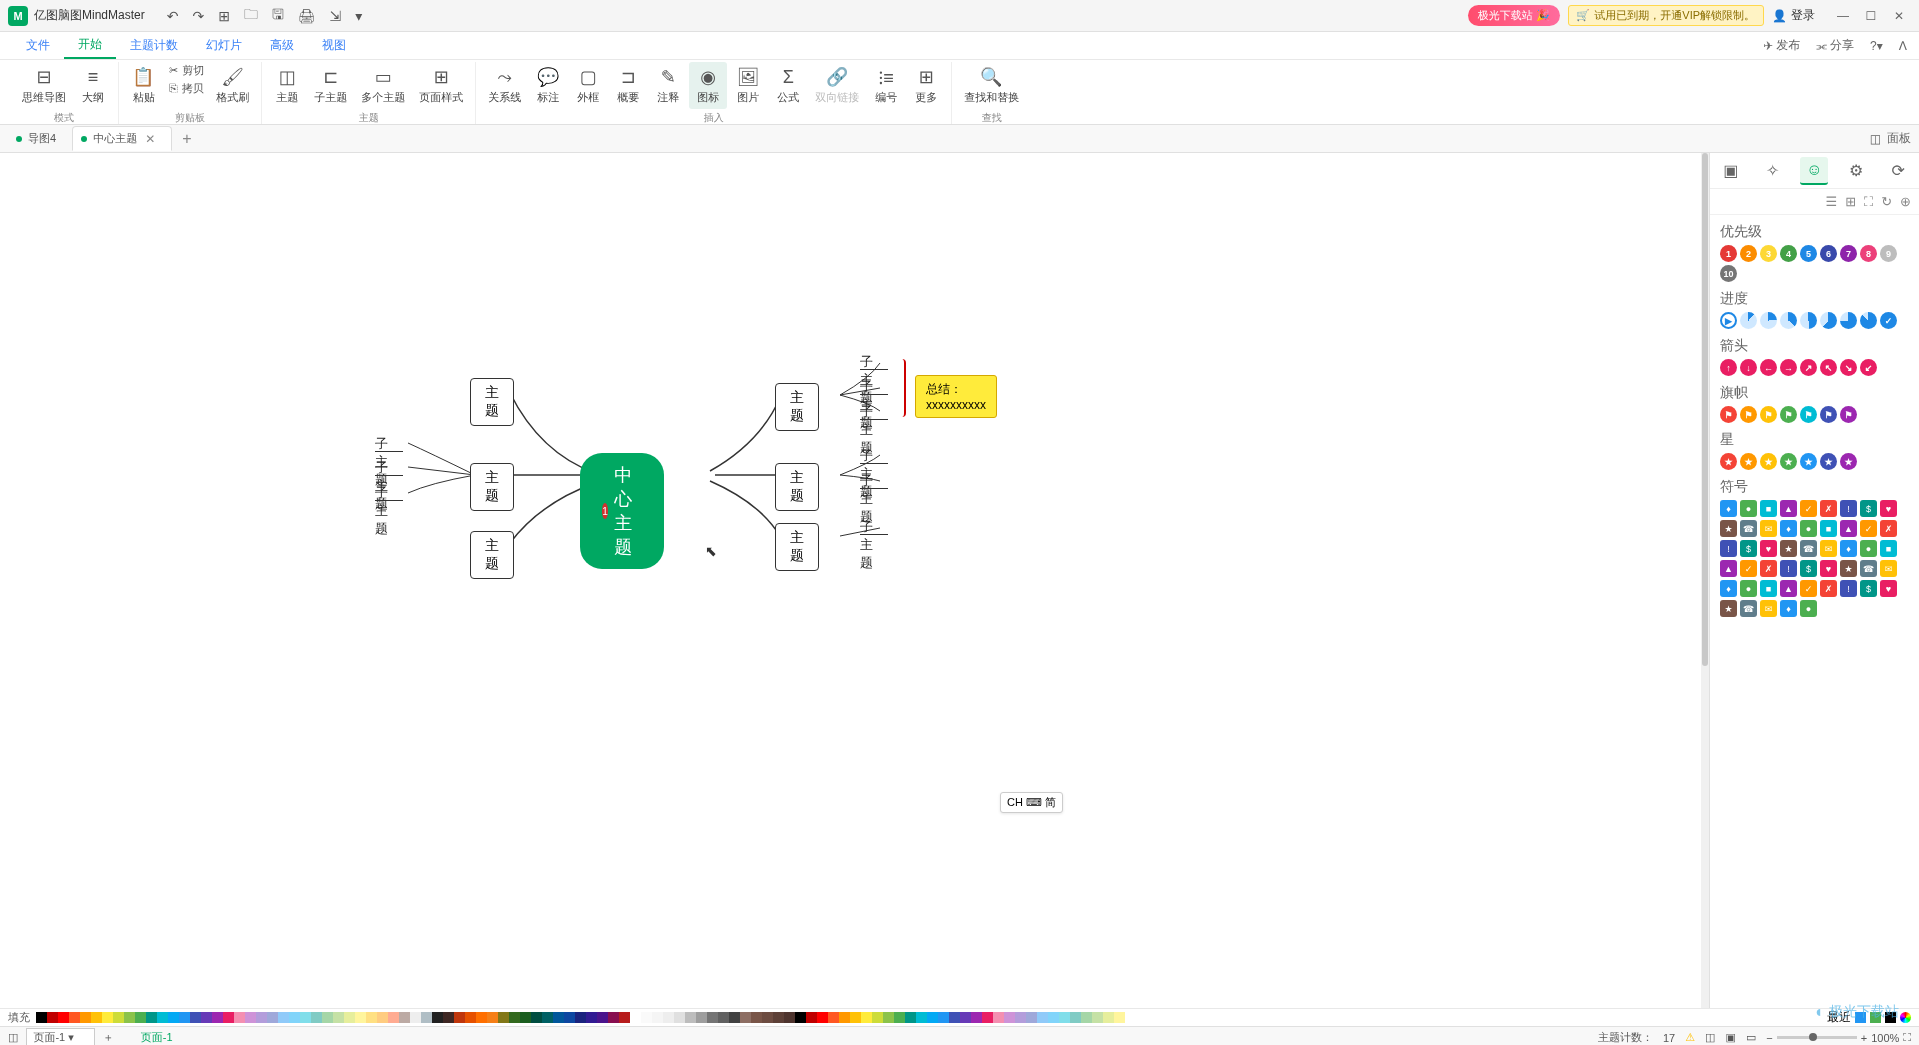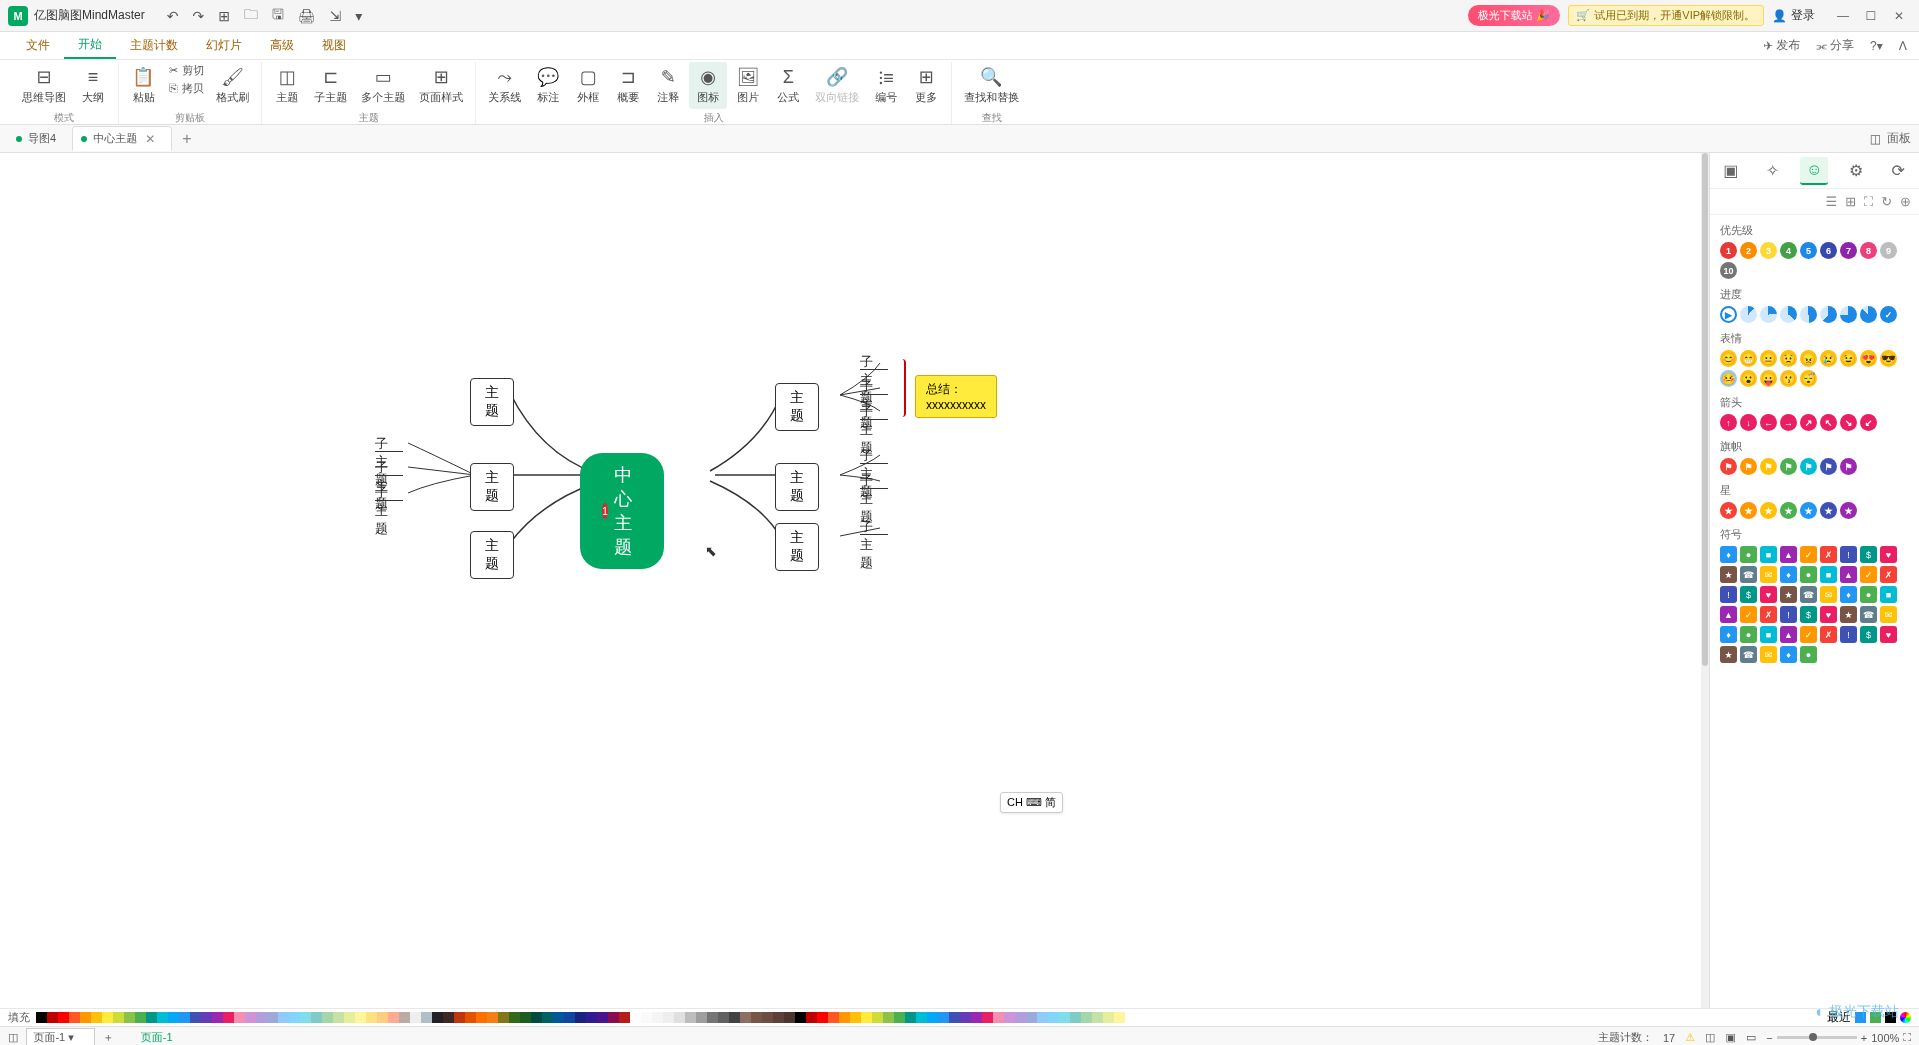--- a/index.html
+++ b/index.html
@@ -13,21 +13,21 @@
 .qat-icon { cursor: pointer; font-size: 14px; padding: 2px; }
 .title-right { margin-left: auto; display: flex; align-items: center; gap: 8px; }
 .promo-badge { background: linear-gradient(90deg,#ff4d6d,#ff6b9d); color: #fff; padding: 3px 10px; border-radius: 12px; font-size: 11px; }
 .trial-badge { background: #fff3c4; border: 1px solid #ffd84d; color: #8a6d00; padding: 2px 8px; border-radius: 3px; font-size: 11px; display:flex;align-items:center;gap:4px; }
 .login-link { font-size: 12px; color: #333; display: flex; align-items: center; gap: 4px; }
 .win-ctrl { display: flex; gap: 4px; margin-left: 8px; }
 .win-btn { width: 24px; height: 20px; display: flex; align-items: center; justify-content: center; cursor: pointer; color: #666; }
 
 
 .menu-bar { height: 28px; background: #fff; display: flex; align-items: center; padding: 0 12px; border-bottom: 1px solid #e8e8e8; }
-.menu-item { padding: 4px 14px; font-size: 12px; cursor: pointer; color: #a16207; }
+.menu-item { padding: 4px 14px; font-size: 12px; cursor: pointer; color: #3b82f6; }
 .menu-item.active { color: #00a862; border-bottom: 2px solid #00a862; font-weight: 500; }
 .menu-right { margin-left: auto; display: flex; gap: 16px; color: #666; }
 .menu-action { font-size: 12px; display: flex; align-items: center; gap: 3px; cursor: pointer; }
 
 
 .ribbon { height: 65px; background: #fff; display: flex; padding: 2px 10px 0; border-bottom: 1px solid #e0e0e0; }
 .ribbon-group { display: flex; flex-direction: column; align-items: center; padding: 0 6px; border-right: 1px solid #eee; }
 .ribbon-group:last-child { border-right: none; }
 .ribbon-buttons { display: flex; gap: 2px; flex: 1; align-items: flex-start; }
 .ribbon-btn { display: flex; flex-direction: column; align-items: center; padding: 4px 6px; cursor: pointer; border-radius: 3px; min-width: 38px; }
@@ -65,21 +65,21 @@
 
 
 .right-panel { width: 210px; border-left: 1px solid #e0e0e0; background: #fff; display: flex; flex-direction: column; }
 .panel-tabs { height: 36px; display: flex; justify-content: space-around; align-items: center; border-bottom: 1px solid #eee; }
 .panel-tab { width: 28px; height: 28px; display: flex; align-items: center; justify-content: center; cursor: pointer; border-radius: 3px; color: #666; font-size: 16px; }
 .panel-tab.active { background: #e6f7ed; color: #00a862; border-bottom: 2px solid #00a862; }
 .panel-subtabs { height: 26px; display: flex; justify-content: flex-end; gap: 8px; padding: 0 8px; align-items: center; border-bottom: 1px solid #f0f0f0; }
 .panel-subtab { font-size: 13px; color: #888; cursor: pointer; }
 .panel-content { flex: 1; overflow-y: auto; padding: 8px 10px; }
 .icon-section { margin-bottom: 8px; }
-.section-title { font-size: 11px; color: #666; margin-bottom: 4px; }
+.section-title { font-size: 14px; color: #666; margin-bottom: 4px; }
 .icon-row { display: flex; flex-wrap: wrap; gap: 3px; }
 .icon-badge { width: 17px; height: 17px; border-radius: 50%; font-size: 9px; color: #fff; display: flex; align-items: center; justify-content: center; cursor: pointer; font-weight: bold; }
 .icon-sq { width: 17px; height: 17px; border-radius: 3px; font-size: 9px; color: #fff; display: flex; align-items: center; justify-content: center; cursor: pointer; }
 
 
 .color-bar { height: 18px; background: #fff; display: flex; align-items: center; padding: 0 8px; border-top: 1px solid #e8e8e8; gap: 0; }
 .color-bar-label { font-size: 11px; color: #555; margin-right: 6px; }
 .color-swatch { width: 11px; height: 11px; cursor: pointer; }
 .color-recent { margin-left: auto; display: flex; align-items: center; gap: 4px; }
 
@@ -384,39 +384,20 @@
         <div class="icon-row">
           <div class="icon-badge" style="background:#fff;border:2px solid #1e88e5;color:#1e88e5">▶</div>
           <div class="icon-badge" style="background:conic-gradient(#1e88e5 12%,#cfe8ff 0)"></div>
           <div class="icon-badge" style="background:conic-gradient(#1e88e5 25%,#cfe8ff 0)"></div>
           <div class="icon-badge" style="background:conic-gradient(#1e88e5 37%,#cfe8ff 0)"></div>
           <div class="icon-badge" style="background:conic-gradient(#1e88e5 50%,#cfe8ff 0)"></div>
           <div class="icon-badge" style="background:conic-gradient(#1e88e5 62%,#cfe8ff 0)"></div>
           <div class="icon-badge" style="background:conic-gradient(#1e88e5 75%,#cfe8ff 0)"></div>
           <div class="icon-badge" style="background:conic-gradient(#1e88e5 87%,#cfe8ff 0)"></div>
           <div class="icon-badge" style="background:#1e88e5">✓</div>
-        </div>
-      </div>
-      <div class="icon-section">
-        <div class="section-title">表情</div>
-        <div class="icon-row">
-          <span class="icon-badge" style="background:#ffc107;font-size:12px">😊</span>
-          <span class="icon-badge" style="background:#ffc107;font-size:12px">😁</span>
-          <span class="icon-badge" style="background:#ffc107;font-size:12px">😐</span>
-          <span class="icon-badge" style="background:#ffc107;font-size:12px">😟</span>
-          <span class="icon-badge" style="background:#ffc107;font-size:12px">😠</span>
-          <span class="icon-badge" style="background:#ffc107;font-size:12px">😢</span>
-          <span class="icon-badge" style="background:#ffc107;font-size:12px">😉</span>
-          <span class="icon-badge" style="background:#ffc107;font-size:12px">😍</span>
-          <span class="icon-badge" style="background:#ffc107;font-size:12px">😎</span>
-          <span class="icon-badge" style="background:#90caf9;font-size:12px">🤒</span>
-          <span class="icon-badge" style="background:#ffc107;font-size:12px">😮</span>
-          <span class="icon-badge" style="background:#ffc107;font-size:12px">😛</span>
-          <span class="icon-badge" style="background:#ffc107;font-size:12px">😗</span>
-          <span class="icon-badge" style="background:#ffc107;font-size:12px">😴</span>
         </div>
       </div>
       <div class="icon-section">
         <div class="section-title">箭头</div>
         <div class="icon-row">
           <div class="icon-badge" style="background:#e91e63">↑</div>
           <div class="icon-badge" style="background:#e91e63">↓</div>
           <div class="icon-badge" style="background:#e91e63">←</div>
           <div class="icon-badge" style="background:#e91e63">→</div>
           <div class="icon-badge" style="background:#e91e63">↗</div>

